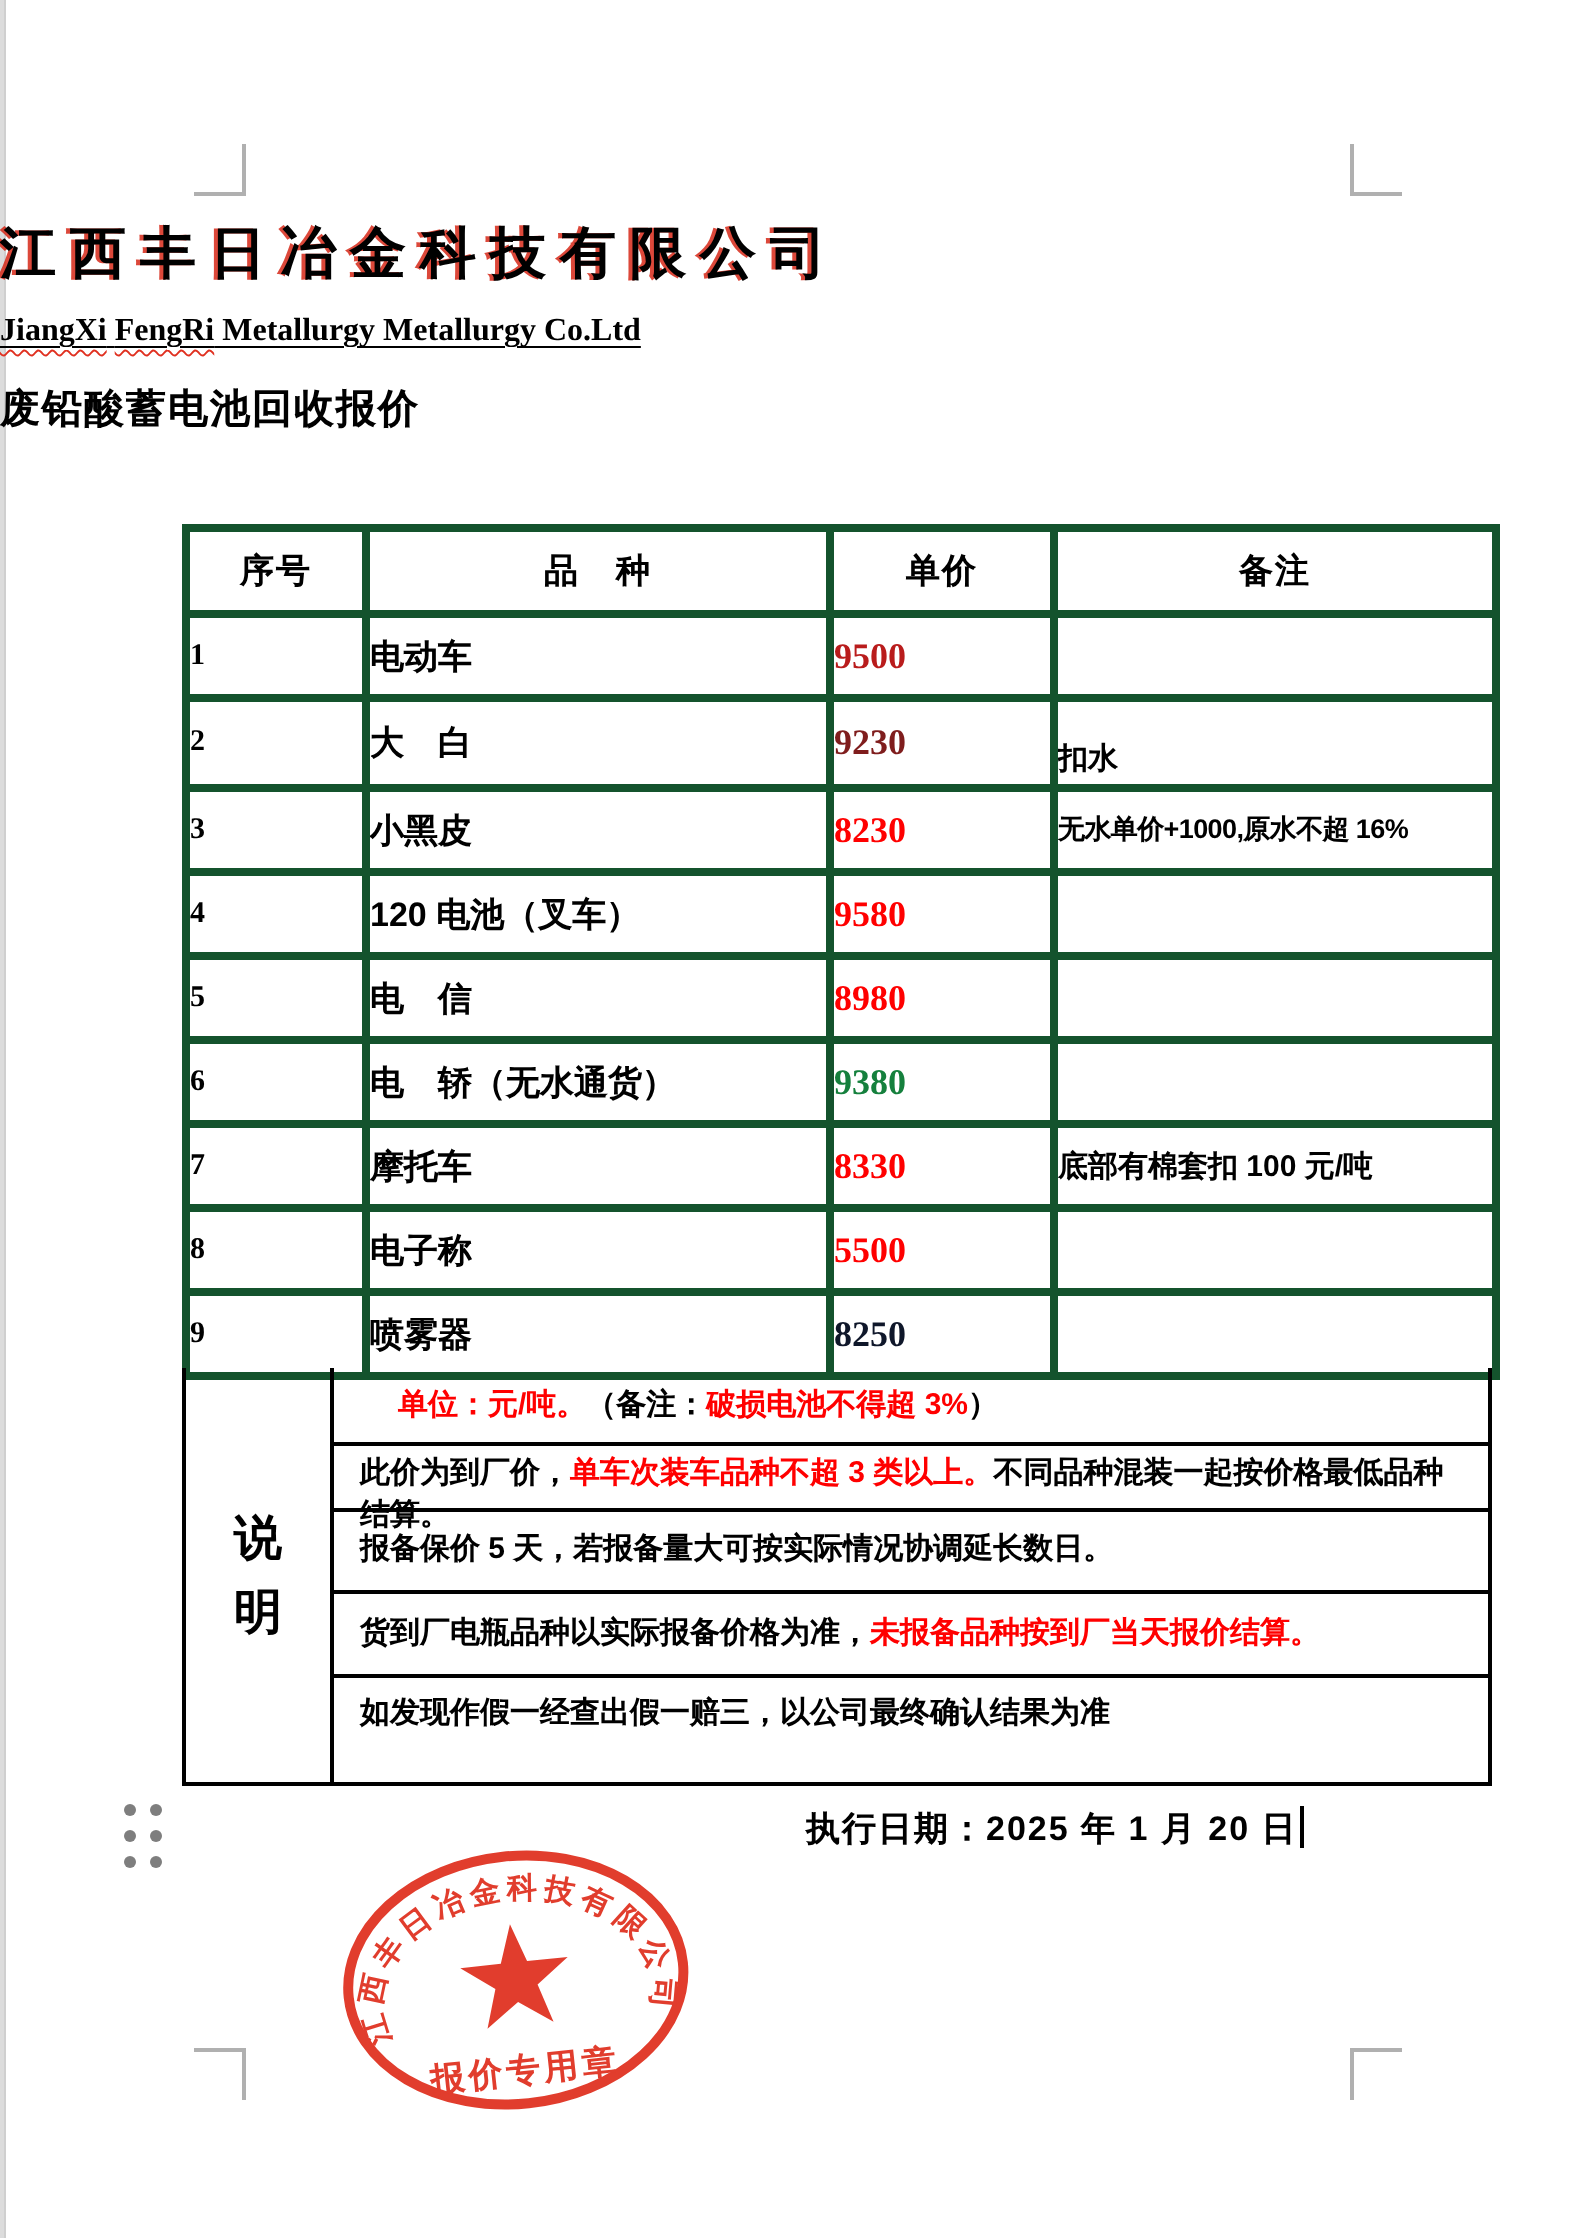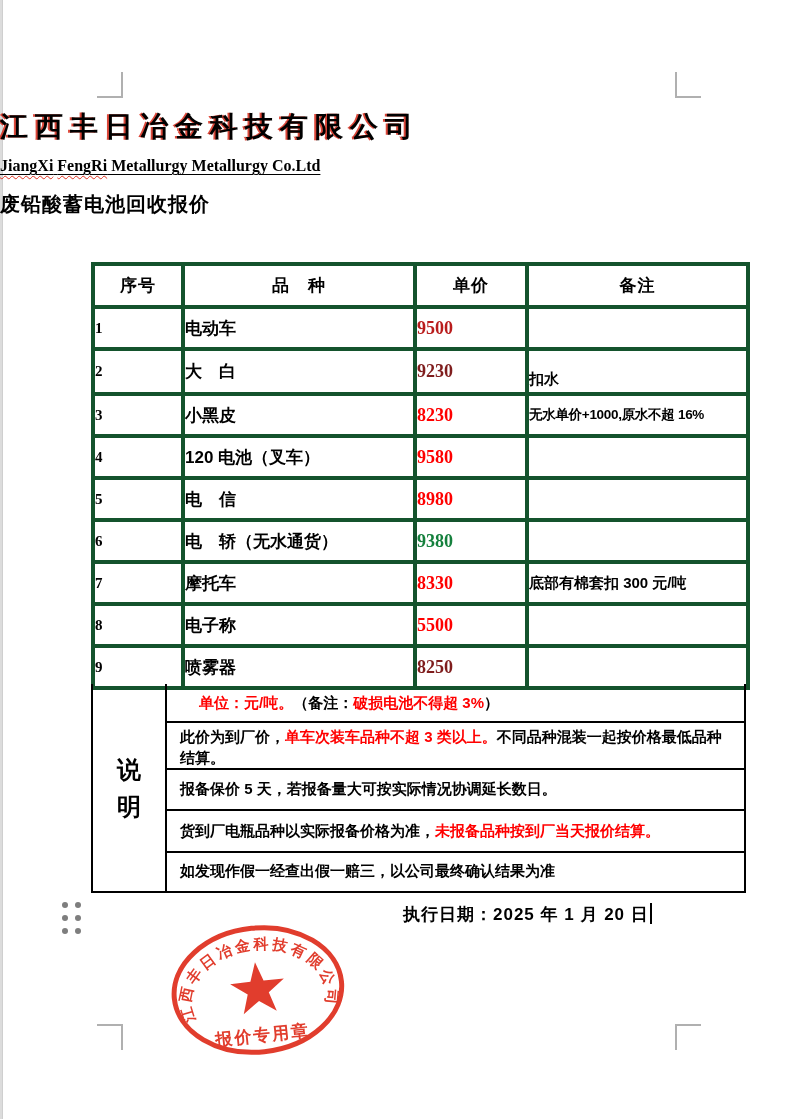--- a/index.html
+++ b/index.html
@@ -40,21 +40,21 @@
   
   .notes{position:absolute;left:91px;top:684px;width:655px;height:209px;
         box-sizing:border-box;border:2px solid #000;border-top:none;display:flex;}
   .notes-label{width:72px;flex:none;border-right:2px solid #000;display:flex;
         flex-direction:column;justify-content:center;align-items:center;
         font-size:24px;font-weight:bold;line-height:37px;}
   .notes-body{flex:1;display:flex;flex-direction:column;}
   .note-row{box-sizing:border-box;font-size:15px;font-weight:bold;line-height:21px;
         padding:0 8px 0 13px;color:#000;}
   .note-row.r1{height:39px;border-bottom:2px solid #000;padding-top:8px;padding-left:32px;}
-  .note-row.r2{height:47px;border-bottom:2px solid #000;padding-top:3px;}
+  .note-row.r2{height:33px;border-bottom:2px solid #000;padding-top:3px;}
   .note-row.r3{height:41px;border-bottom:2px solid #000;padding-top:8px;}
   .note-row.r4{height:42px;border-bottom:2px solid #000;padding-top:9px;}
   .note-row.r5{height:38px;padding-top:7px;}
 
   
   .date-line{position:absolute;left:403px;top:903px;font-size:17px;font-weight:bold;
         letter-spacing:1px;color:#000;}
   .caret{display:inline-block;width:2px;height:21px;background:#000;
         vertical-align:-4px;margin-left:1px;}
   .dots-handle{position:absolute;left:62px;top:902px;display:grid;
@@ -129,32 +129,32 @@
     <tr>
       <td class="no">6</td>
       <td class="item">电　轿（无水通货）</td>
       <td class="price-val" style="color: #15803d;">9380</td>
       <td class="remark"></td>
     </tr>
     <tr>
       <td class="no">7</td>
       <td class="item">摩托车</td>
       <td class="price-val" style="color: rgb(255, 0, 0);">8330</td>
-      <td class="remark">底部有棉套扣 300 元/吨</td>
+      <td class="remark">底部有棉套扣 100 元/吨</td>
     </tr>
     <tr>
       <td class="no">8</td>
       <td class="item">电子称</td>
       <td class="price-val" style="color: rgb(255, 0, 0);">5500</td>
       <td class="remark"></td>
     </tr>
     <tr>
       <td class="no">9</td>
       <td class="item">喷雾器</td>
-      <td class="price-val" style="color: #7f1d1d;">8250</td>
+      <td class="price-val" style="color: #0f172a;">8250</td>
       <td class="remark"></td>
     </tr>
   </tbody>
     </table>
 
   <div class="notes">
     <div class="notes-label">
       <span>说</span>
       <span>明</span>
     </div>

